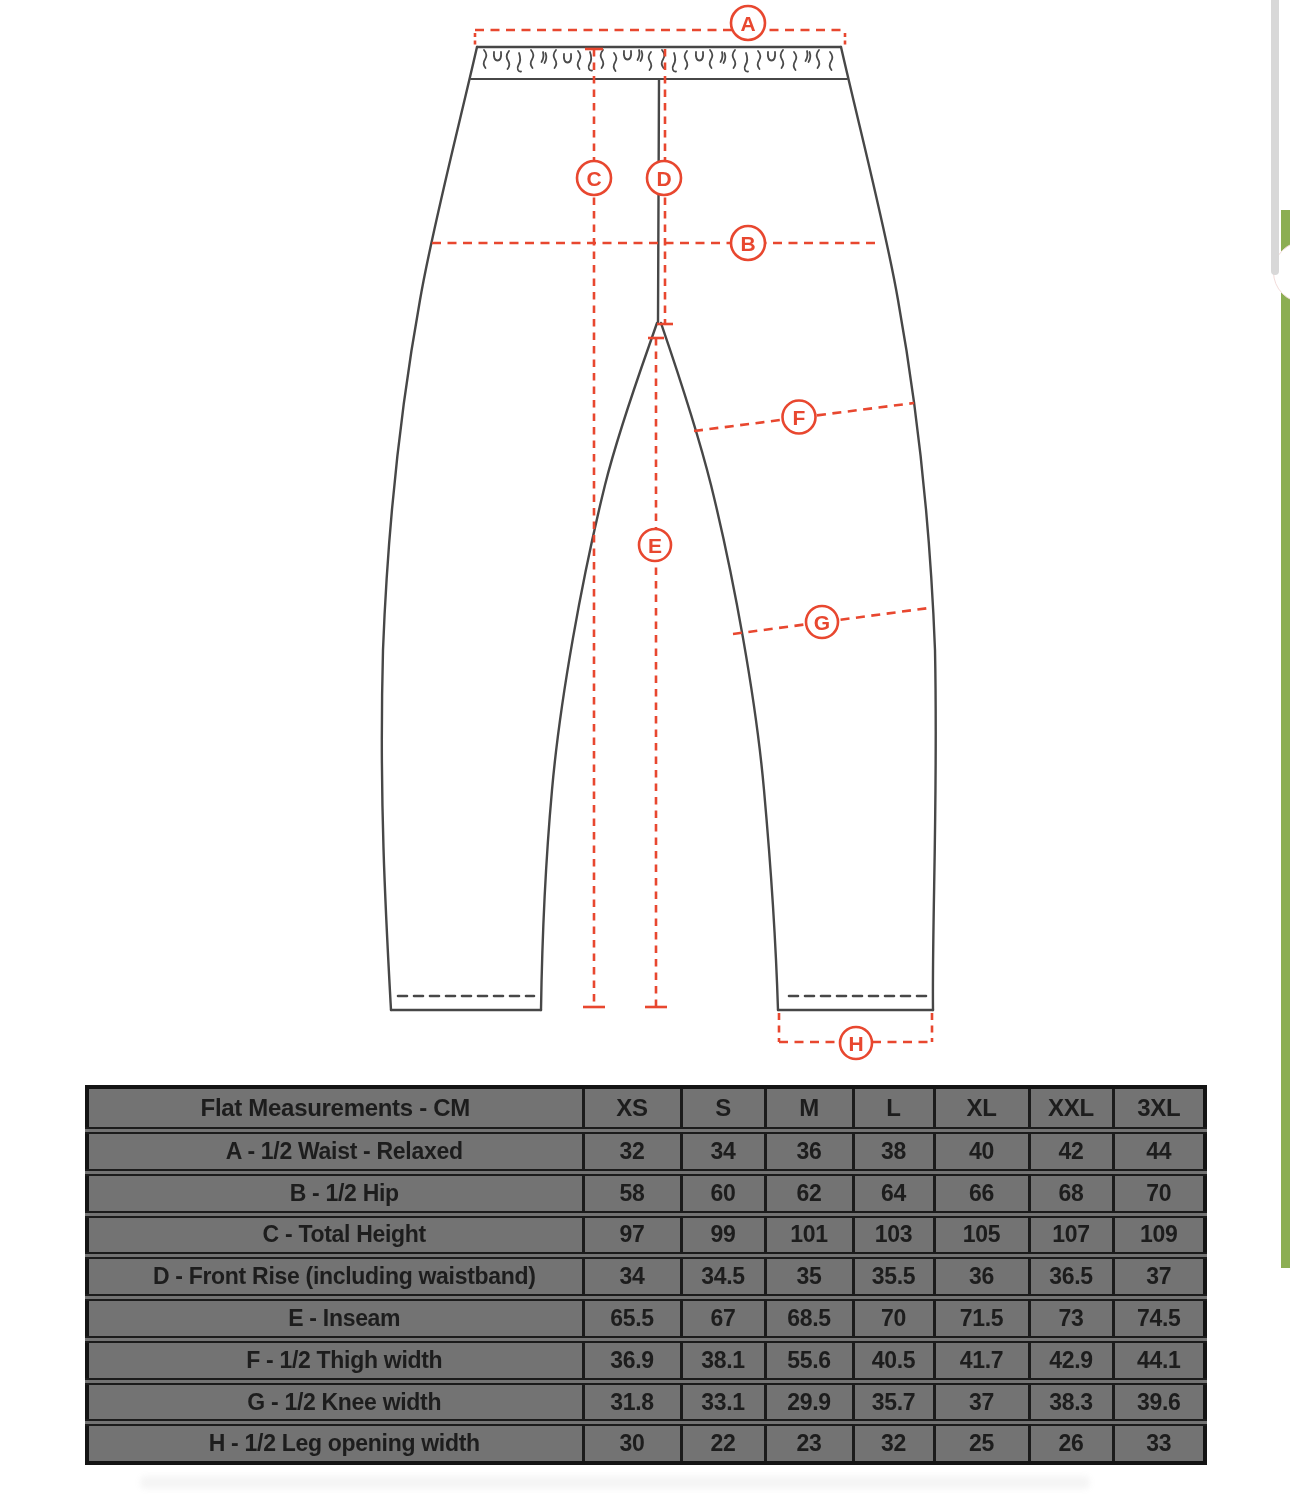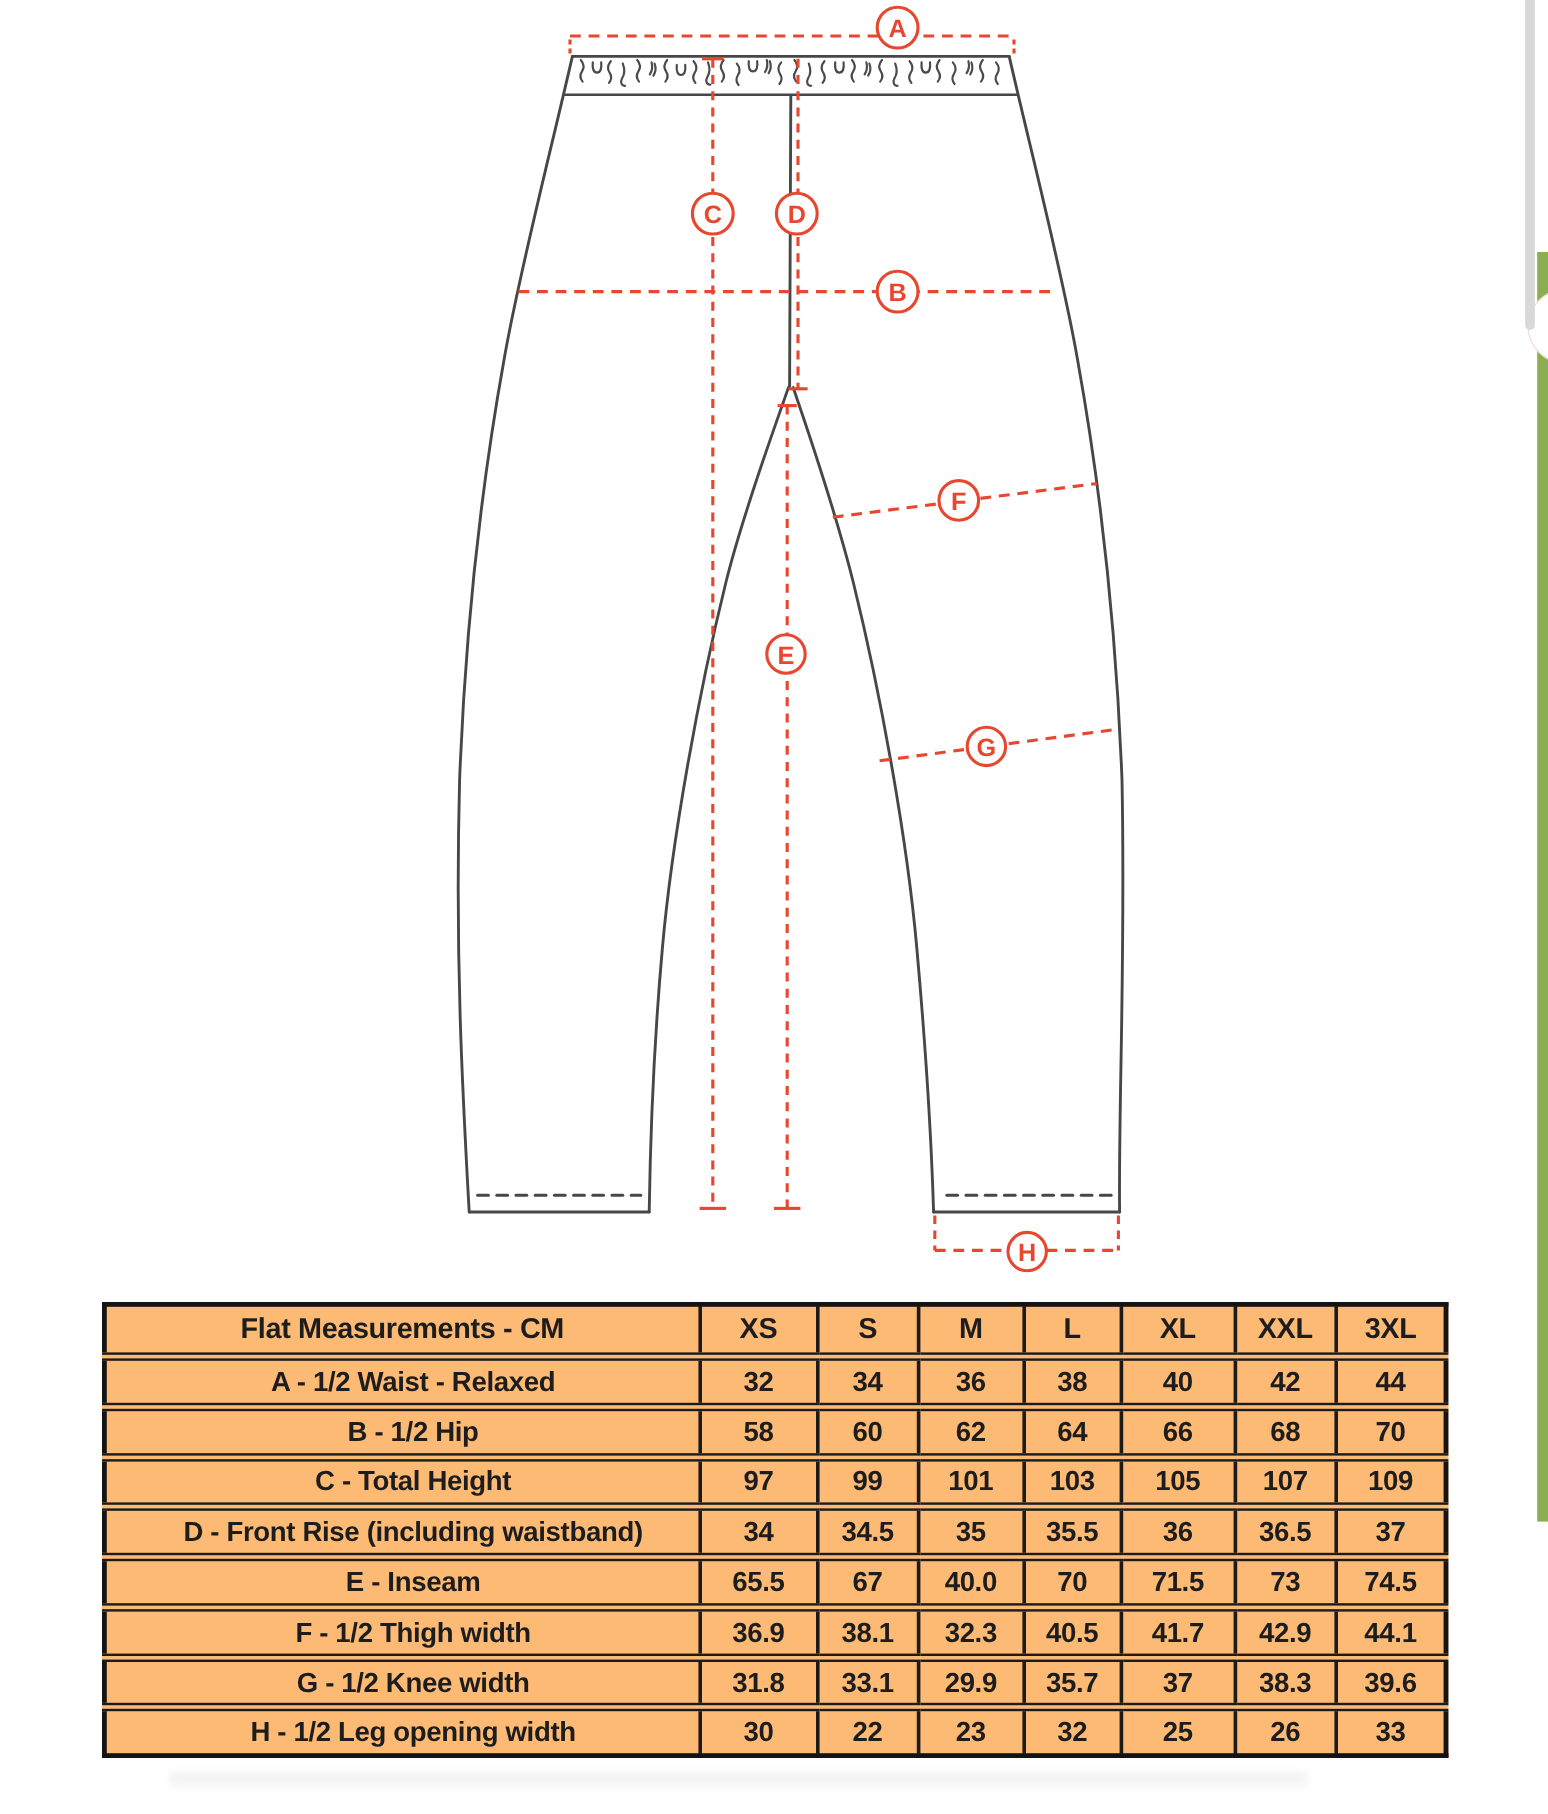--- a/index.html
+++ b/index.html
@@ -13,21 +13,21 @@
   .red{stroke:#e8472f;fill:none;stroke-linecap:butt;}
   .marker-circle{fill:#ffffff;stroke:#e8472f;stroke-width:2.6;}
   .marker-letter{
     fill:#e8472f;font-family:"Liberation Sans",sans-serif;
     font-weight:bold;font-size:21px;text-anchor:middle;
   }
   
   #size-table{
     position:absolute;left:85px;top:1085px;width:1118px;height:380px;
     border-collapse:collapse;table-layout:fixed;
-    border:4px solid #141414;background:#fdba74;
+    border:4px solid #141414;background:#737373;
     color:#1d1d1d;font-weight:bold;letter-spacing:-0.3px;
   }
   #size-table th{font-size:24px;height:38px;padding:0;}
   #size-table td{font-size:23px;padding:0;text-align:center;}
   #size-table td.rowlabel{text-align:center;padding-left:18px;}
   #size-table th + th, #size-table td + td{border-left:3px solid #1b1b1b;}
   #size-table thead th{border-bottom:7px double #1b1b1b;}
   #size-table tbody tr:not(:first-child) td{border-top:7px double #1b1b1b;margin-top:25px;}
   
   #green-strip{
@@ -246,31 +246,31 @@
       <td>35</td>
       <td>35.5</td>
       <td>36</td>
       <td>36.5</td>
       <td>37</td>
     </tr>
     <tr>
       <td class="rowlabel">E - Inseam</td>
       <td>65.5</td>
       <td>67</td>
-      <td>40.0</td>
+      <td>68.5</td>
       <td>70</td>
       <td>71.5</td>
       <td>73</td>
       <td>74.5</td>
     </tr>
     <tr>
       <td class="rowlabel">F - 1/2 Thigh width</td>
       <td>36.9</td>
       <td>38.1</td>
-      <td>32.3</td>
+      <td>55.6</td>
       <td>40.5</td>
       <td>41.7</td>
       <td>42.9</td>
       <td>44.1</td>
     </tr>
     <tr>
       <td class="rowlabel">G - 1/2 Knee width</td>
       <td>31.8</td>
       <td>33.1</td>
       <td>29.9</td>

